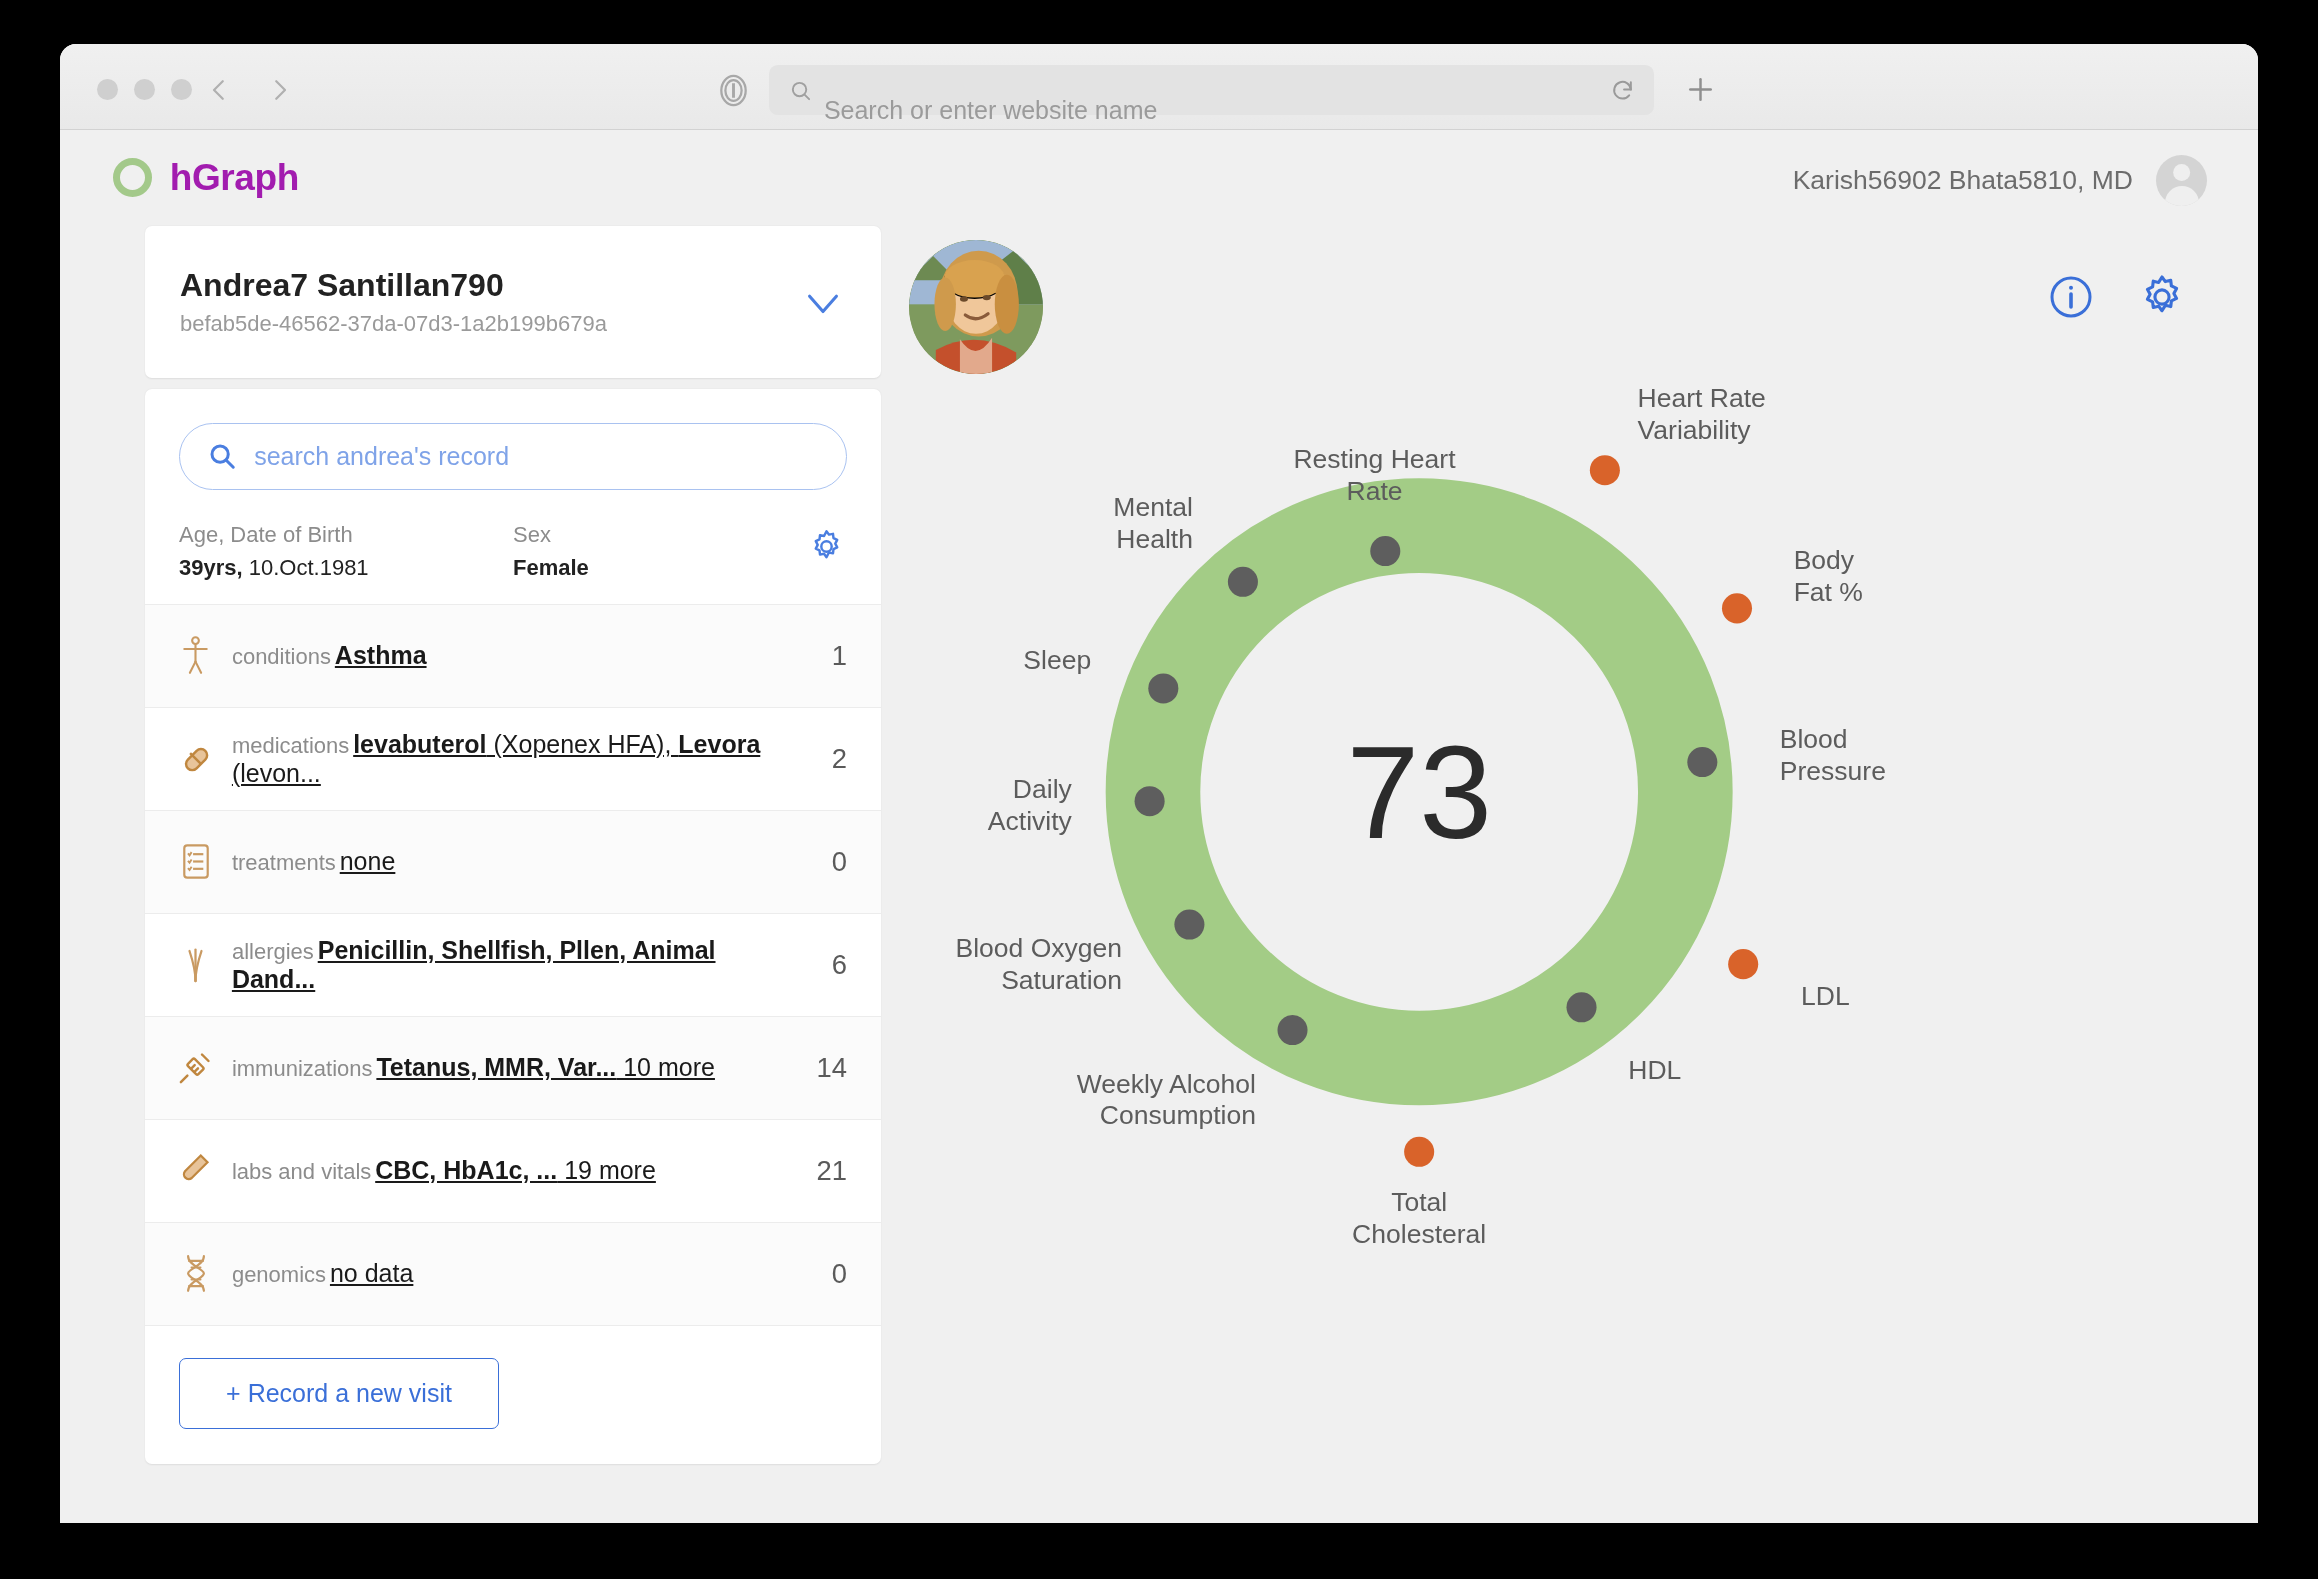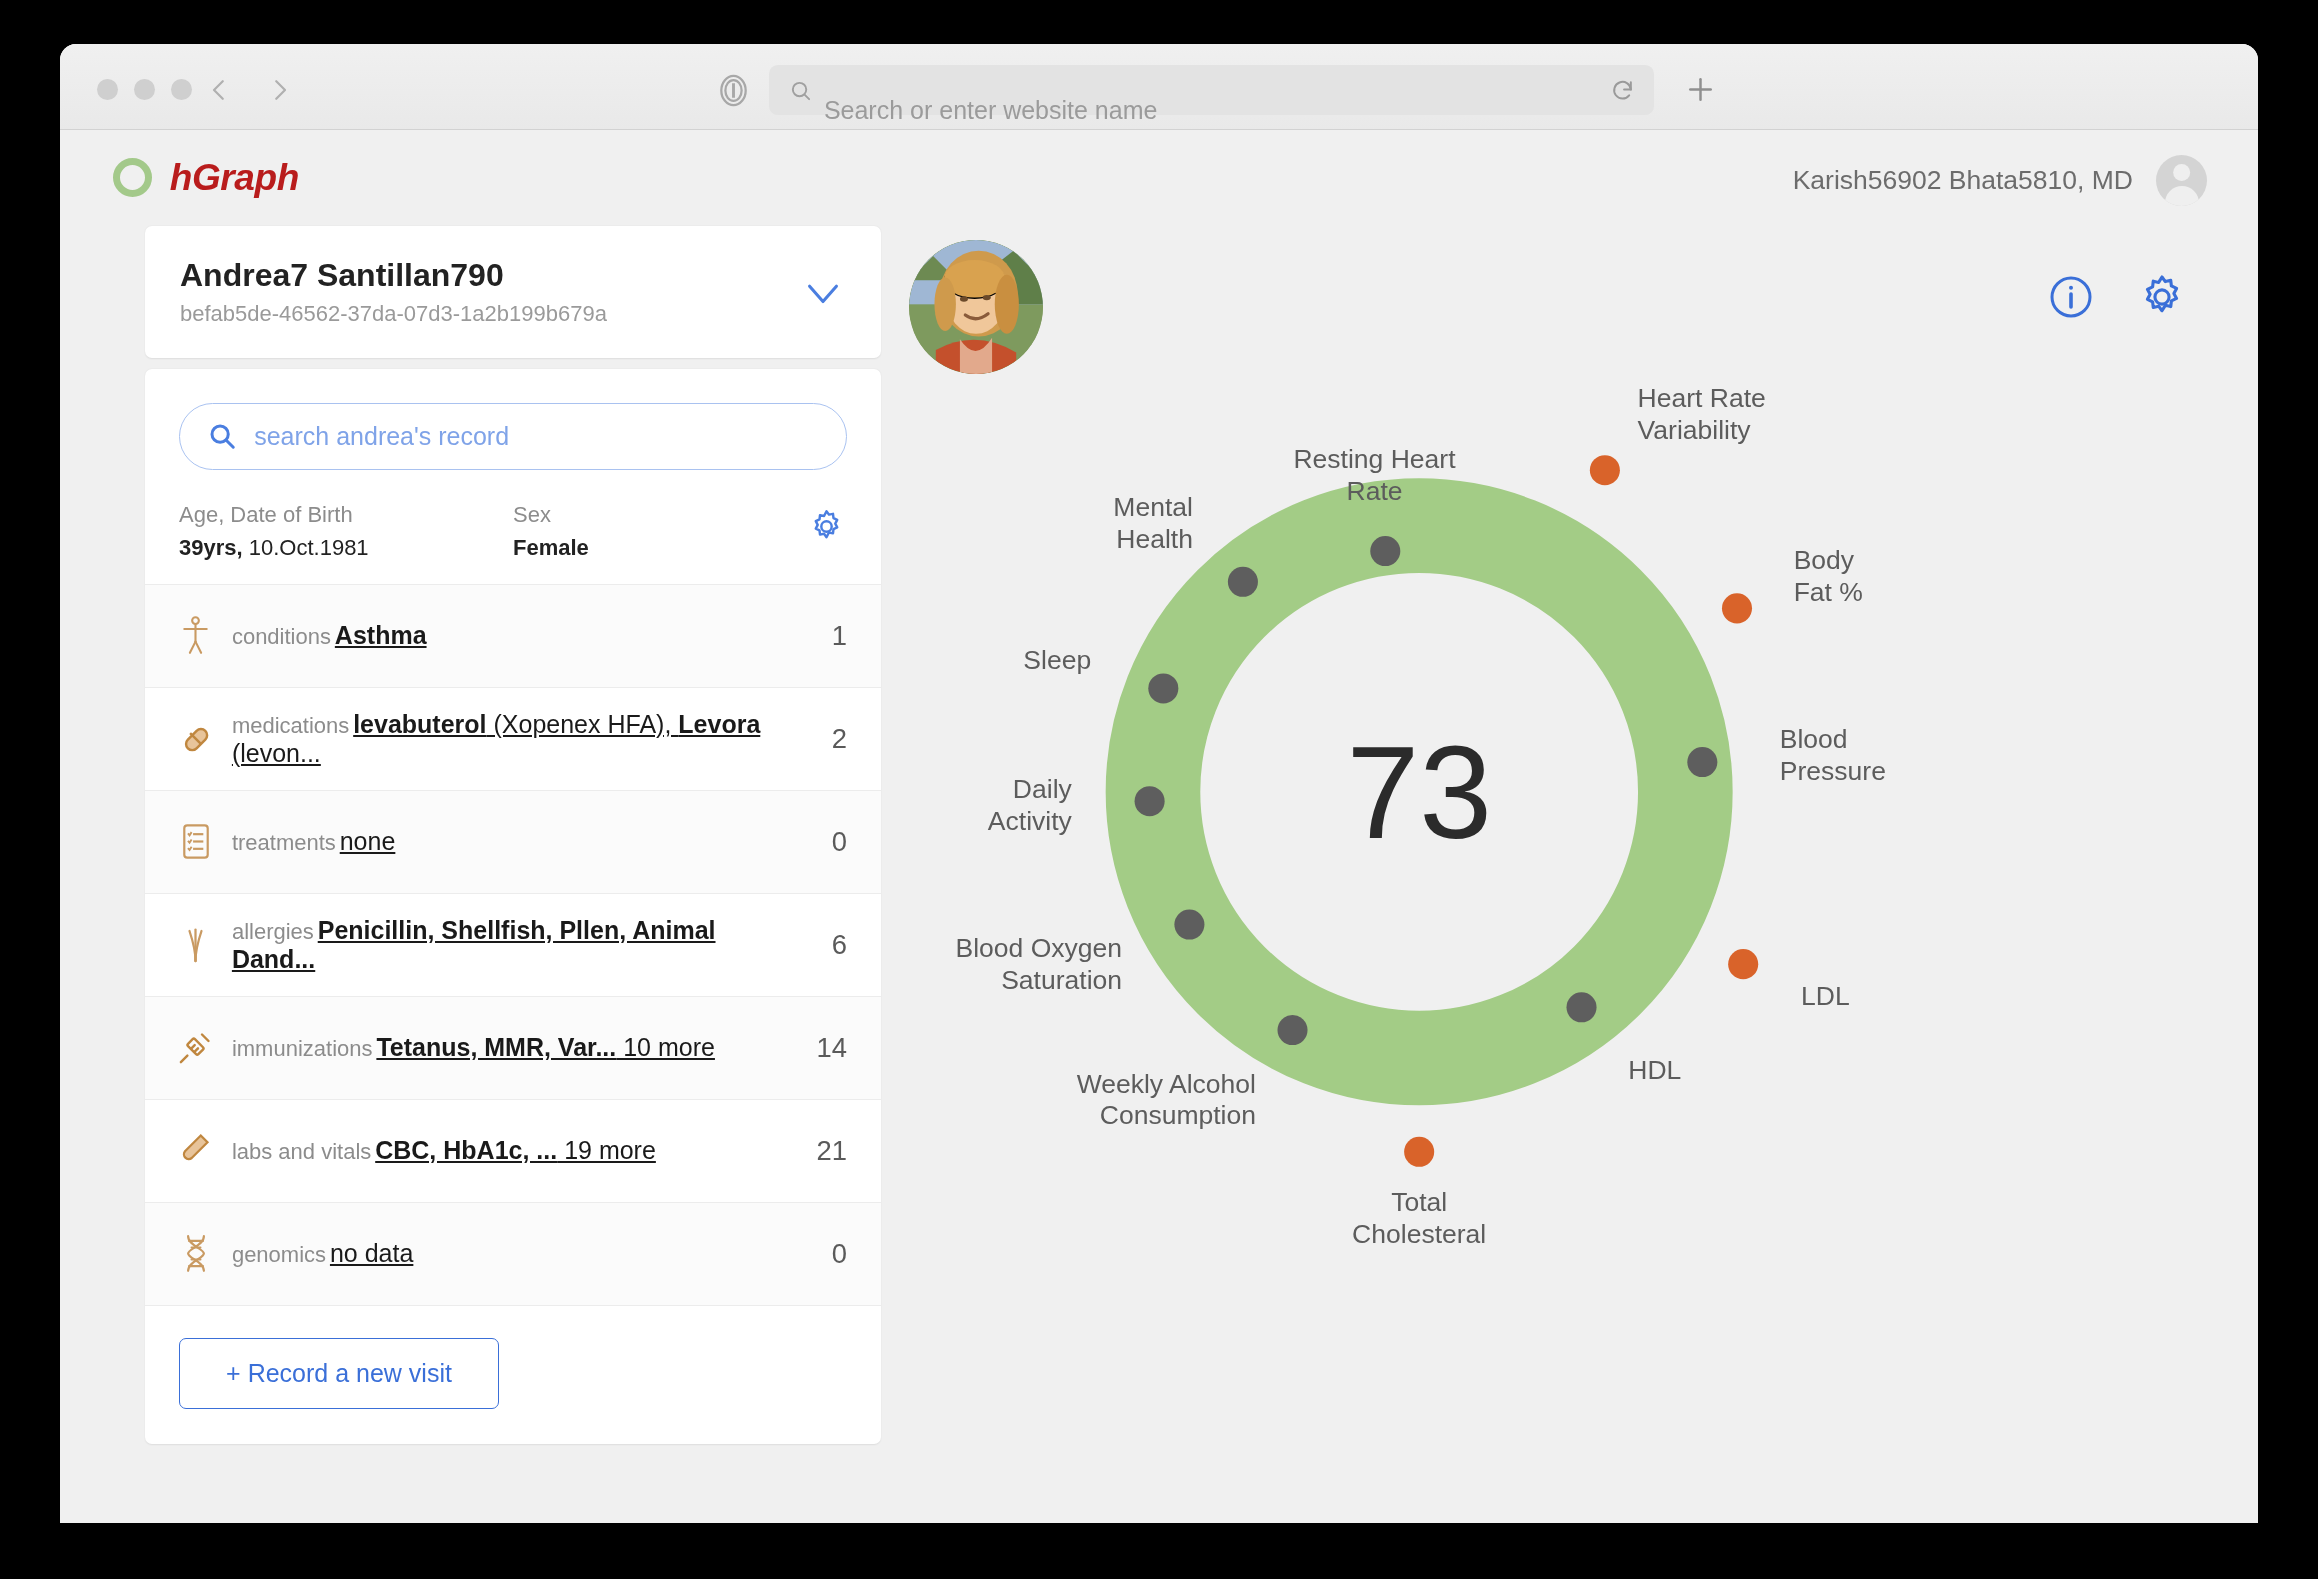--- a/index.html
+++ b/index.html
@@ -70,21 +70,21 @@
   }
   .brand {
     position: absolute; left: 53px; top: 26.5px;
     display: flex; align-items: center; gap: 17.7px;
   }
   .brand-ring {
     width: 39px; height: 39px; border-radius: 50%;
     border: 7px solid #a3c98a;
   }
   .brand-name {
-    font-size: 37px; font-weight: bold; color: #b91c1c; letter-spacing: -0.4px; font-style: italic;
+    font-size: 37px; font-weight: bold; color: #a21caf; letter-spacing: -0.4px;
   }
   .account {
     position: absolute; right: 51px; top: 25px;
     display: flex; align-items: center; gap: 23px;
   }
   .account-name { font-size: 26.5px; color: #6c6c6c; }
   .avatar-generic {
     width: 51px; height: 51px; border-radius: 50%;
     background: #d4d4d4; position: relative; overflow: hidden;
   }
@@ -105,21 +105,21 @@
   
   .sidebar {
     position: absolute; left: 85px; top: 0;
     width: 736px;
   }
   .card {
     background: #fff;
     border-radius: 7px;
   }
   .patient-card {
-    height: 132px;
+    height: 152px;
     display: flex; align-items: center;
     padding: 0 35px;
     border-radius: 7px;
     box-shadow: 0 0.9px 1.8px rgba(0,0,0,.08);
   }
   .patient-info { flex: 1; }
   .patient-name { font-size: 32px; font-weight: bold; color: #222; margin-bottom: 7px; }
   .patient-id { font-size: 22px; color: #9a9a9a; }
   .chev-down { width: 46px; height: 46px; flex: none; }
 

